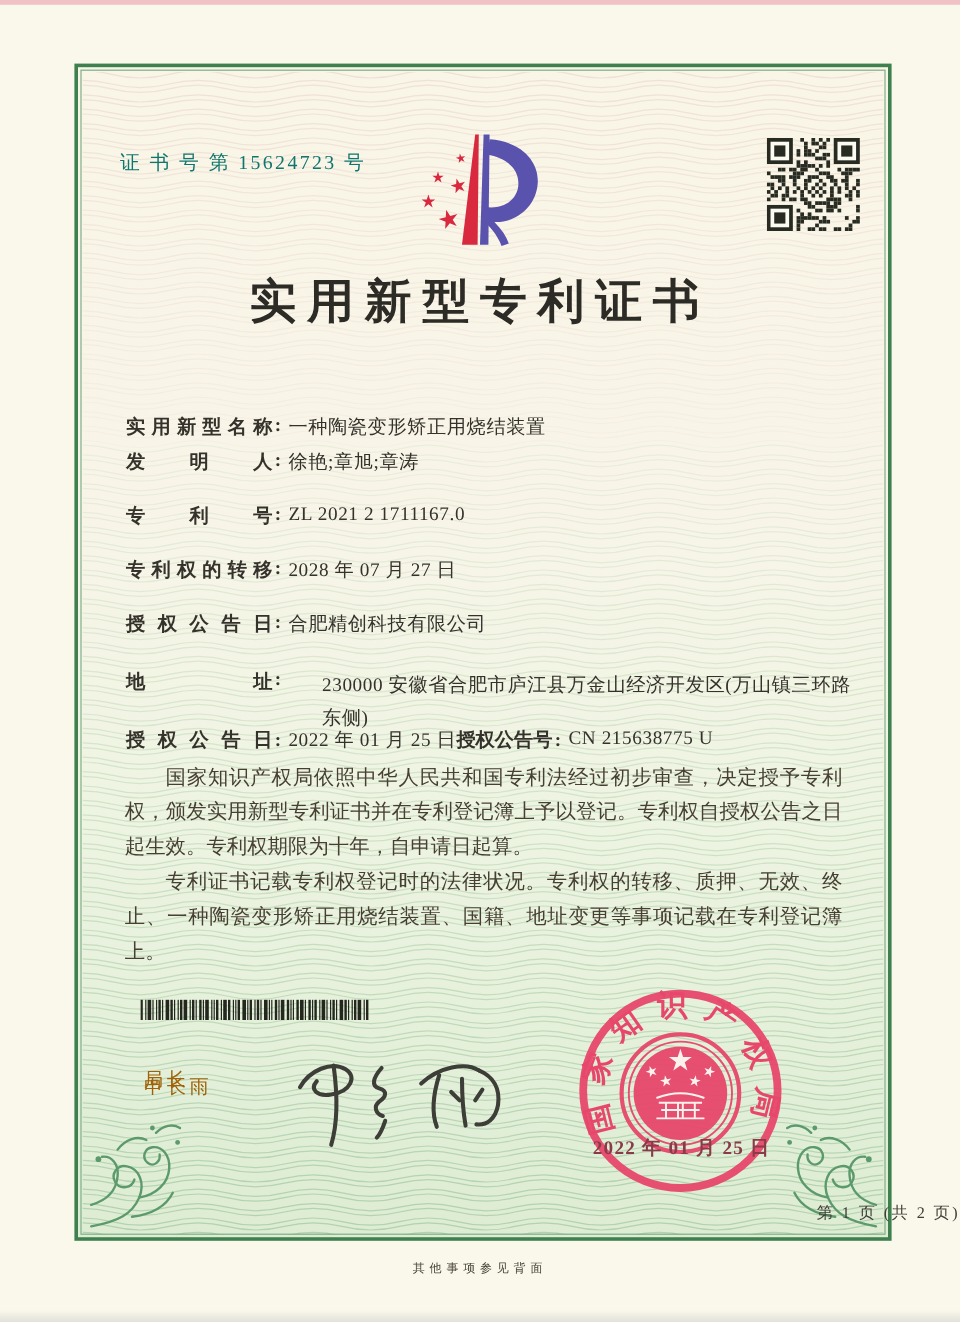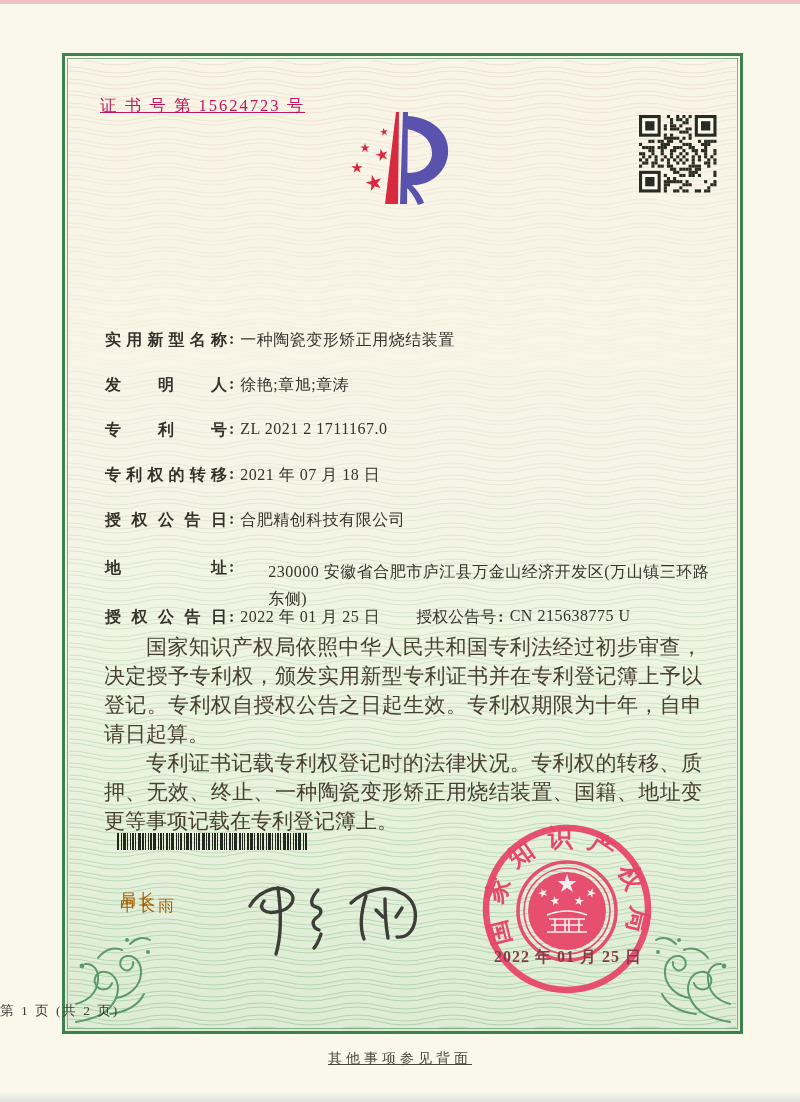--- a/index.html
+++ b/index.html
@@ -8,38 +8,38 @@
   .paper{position:absolute;inset:0;background:#faf7eb;overflow:hidden;}
   .edge-top{position:absolute;left:0;top:0;width:800px;height:4px;background:#f0c2c6;}
   .edge-bottom{position:absolute;left:0;bottom:0;width:800px;height:10px;
        background:linear-gradient(180deg,rgba(230,231,223,0) 0%,#e0e1d8 100%);}
   .frame{position:absolute;left:62px;top:53px;width:681px;height:981px;box-sizing:border-box;
        border:3px solid #3e814e;
        background:linear-gradient(180deg,#f9f5e7 0%,#f8f5e8 38%,#eef4e2 64%,#e4f0da 84%,#ddecd3 100%);}
   .frame-inner{position:absolute;inset:2px;border:1px solid #7fae89;pointer-events:none;}
   .guil{position:absolute;left:4px;top:4px;}
   .abs{position:absolute;}
-  .cert-no{left:100px;top:95px;font-size:16.5px;letter-spacing:2px;color:#be185d;text-decoration:underline;}
+  .cert-no{left:100px;top:125px;font-size:16.5px;letter-spacing:2px;color:#0f766e;}
   .title{left:0;top:224px;width:800px;text-align:center;font-size:39px;font-weight:700;
        letter-spacing:9px;color:#2d2b26;}
   .field-row{left:105px;width:620px;font-size:16px;color:#35322c;}
   .flabel{display:inline-block;width:122px;text-align:justify;text-align-last:justify;
        font-weight:600;vertical-align:top;}
   .fcolon{display:inline-block;margin:0 6px 0 2px;font-weight:600;}
   .fvalue{display:inline-block;vertical-align:top;letter-spacing:0.5px;}
   .fvalue.addr{width:452px;line-height:27px;margin-left:28px;}
-  .flabel2{display:inline-block;font-weight:400;margin-left:36px;}
-  .body-text{left:104px;top:633px;width:598px;font-size:21px;line-height:29px;
+  .flabel2{display:inline-block;font-weight:700;}
+  .body-text{left:104px;top:633px;width:598px;font-size:17px;line-height:29px;
        color:#463f32;text-align:justify;}
   .body-text p{margin:0;text-indent:2em;}
   .officer{left:120px;font-size:16px;letter-spacing:3px;color:#a16207;}
   .seal-date{left:482px;top:947px;width:172px;text-align:center;font-size:16px;
        font-weight:600;letter-spacing:1px;color:#8a3b49;}
-  .page-no{left:0;top:1002px;width:800px;text-align:left;font-size:13.5px;color:#3f3d36;letter-spacing:2px;}
-  .back-note{left:0;top:1050px;width:800px;text-align:center;font-size:14px;color:#49453a;letter-spacing:4px;text-decoration:underline;}
+  .page-no{left:0;top:1002px;width:800px;text-align:right;font-size:13.5px;color:#3f3d36;letter-spacing:2px;}
+  .back-note{left:0;top:1050px;width:800px;text-align:center;font-size:10px;color:#49453a;letter-spacing:4px;}
   svg{display:block;}
 </style>
 </head>
 <body>
 
 <svg width="0" height="0" style="position:absolute">
   <defs>
     <g id="orn" stroke="#5c9a6b" fill="none" stroke-width="2" stroke-linecap="round">
       <path d="M6,94 C28,90 40,84 46,70 C51,58 46,46 36,44 C28,42 22,50 26,57 C30,64 40,62 42,55"></path>
       <path d="M6,76 C20,72 27,64 28,52 C29,42 23,35 15,36"></path>
@@ -440,32 +440,33 @@
       <rect x="3.1" y="3.1" width="15.5" height="15.5" fill="#fcfbf2"></rect>
       <rect x="6.2" y="6.2" width="9.3" height="9.3" fill="#272b21"></rect>
       <rect x="55.800000000000004" y="0" width="21.7" height="21.7" fill="#272b21"></rect>
       <rect x="58.9" y="3.1" width="15.5" height="15.5" fill="#fcfbf2"></rect>
       <rect x="62" y="6.2" width="9.3" height="9.3" fill="#272b21"></rect>
       <rect x="0" y="55.800000000000004" width="21.7" height="21.7" fill="#272b21"></rect>
       <rect x="3.1" y="58.9" width="15.5" height="15.5" fill="#fcfbf2"></rect>
       <rect x="6.2" y="62" width="9.3" height="9.3" fill="#272b21"></rect>
     </svg>
 
-
-  <div class="abs field-row" style="top:330px">
+  <div class="abs title">实用新型专利证书</div>
+
+  <div class="abs field-row" style="top:346px">
     <span class="flabel">实用新型名称</span><span class="fcolon">:</span><span class="fvalue">一种陶瓷变形矫正用烧结装置</span>
   </div>
   <div class="abs field-row" style="top:375px">
     <span class="flabel">发明人</span><span class="fcolon">:</span><span class="fvalue">徐艳;章旭;章涛</span>
   </div>
   <div class="abs field-row" style="top:420px">
     <span class="flabel">专利号</span><span class="fcolon">:</span><span class="fvalue">ZL 2021 2 1711167.0</span>
   </div>
   <div class="abs field-row" style="top:465px">
-    <span class="flabel">专利权的转移</span><span class="fcolon">:</span><span class="fvalue">2021 年 07 月 18 日</span>
+    <span class="flabel">专利权的转移</span><span class="fcolon">:</span><span class="fvalue">2028 年 07 月 27 日</span>
   </div>
   <div class="abs field-row" style="top:510px">
     <span class="flabel">授权公告日</span><span class="fcolon">:</span><span class="fvalue">合肥精创科技有限公司</span>
   </div>
   <div class="abs field-row" style="top:558px">
     <span class="flabel">地址</span><span class="fcolon">:</span><span class="fvalue addr">230000 安徽省合肥市庐江县万金山经济开发区(万山镇三环路东侧)</span>
   </div>
   <div class="abs field-row" style="top:607px">
     <span class="flabel">授权公告日</span><span class="fcolon">:</span><span class="fvalue">2022 年 01 月 25 日</span><span class="flabel2">授权公告号</span><span class="fcolon">:</span><span class="fvalue">CN 215638775 U</span>
   </div>

